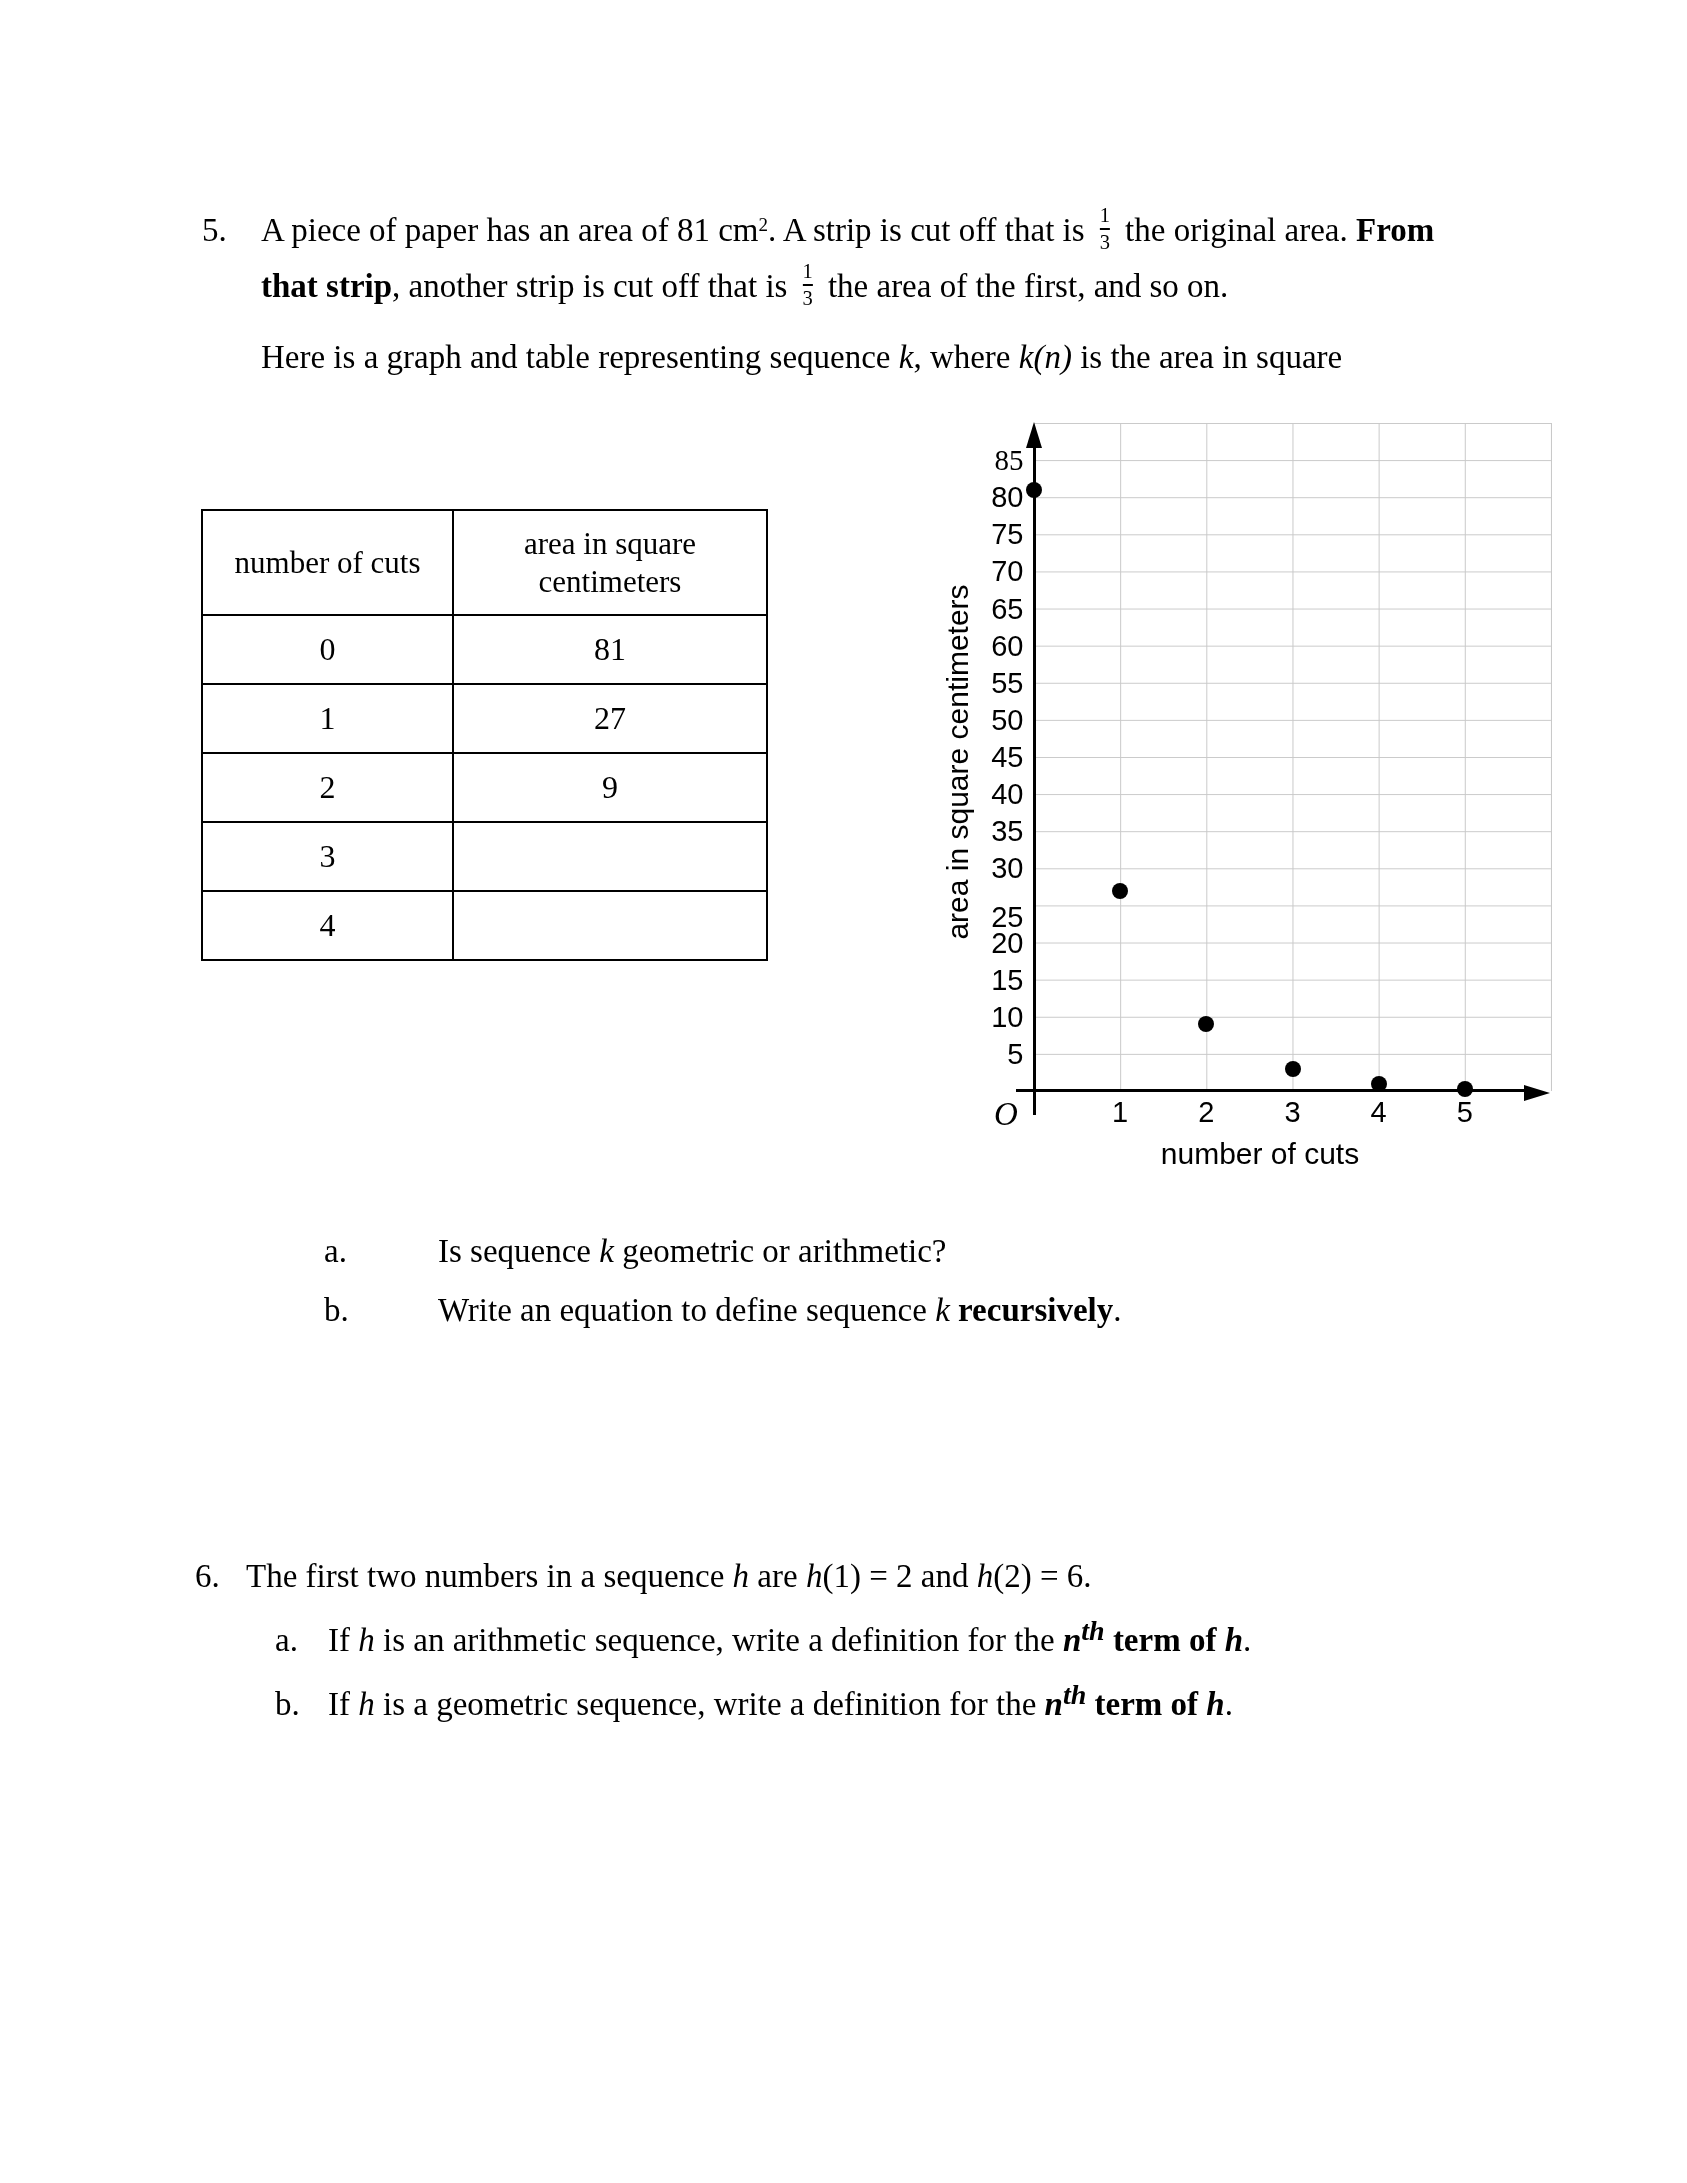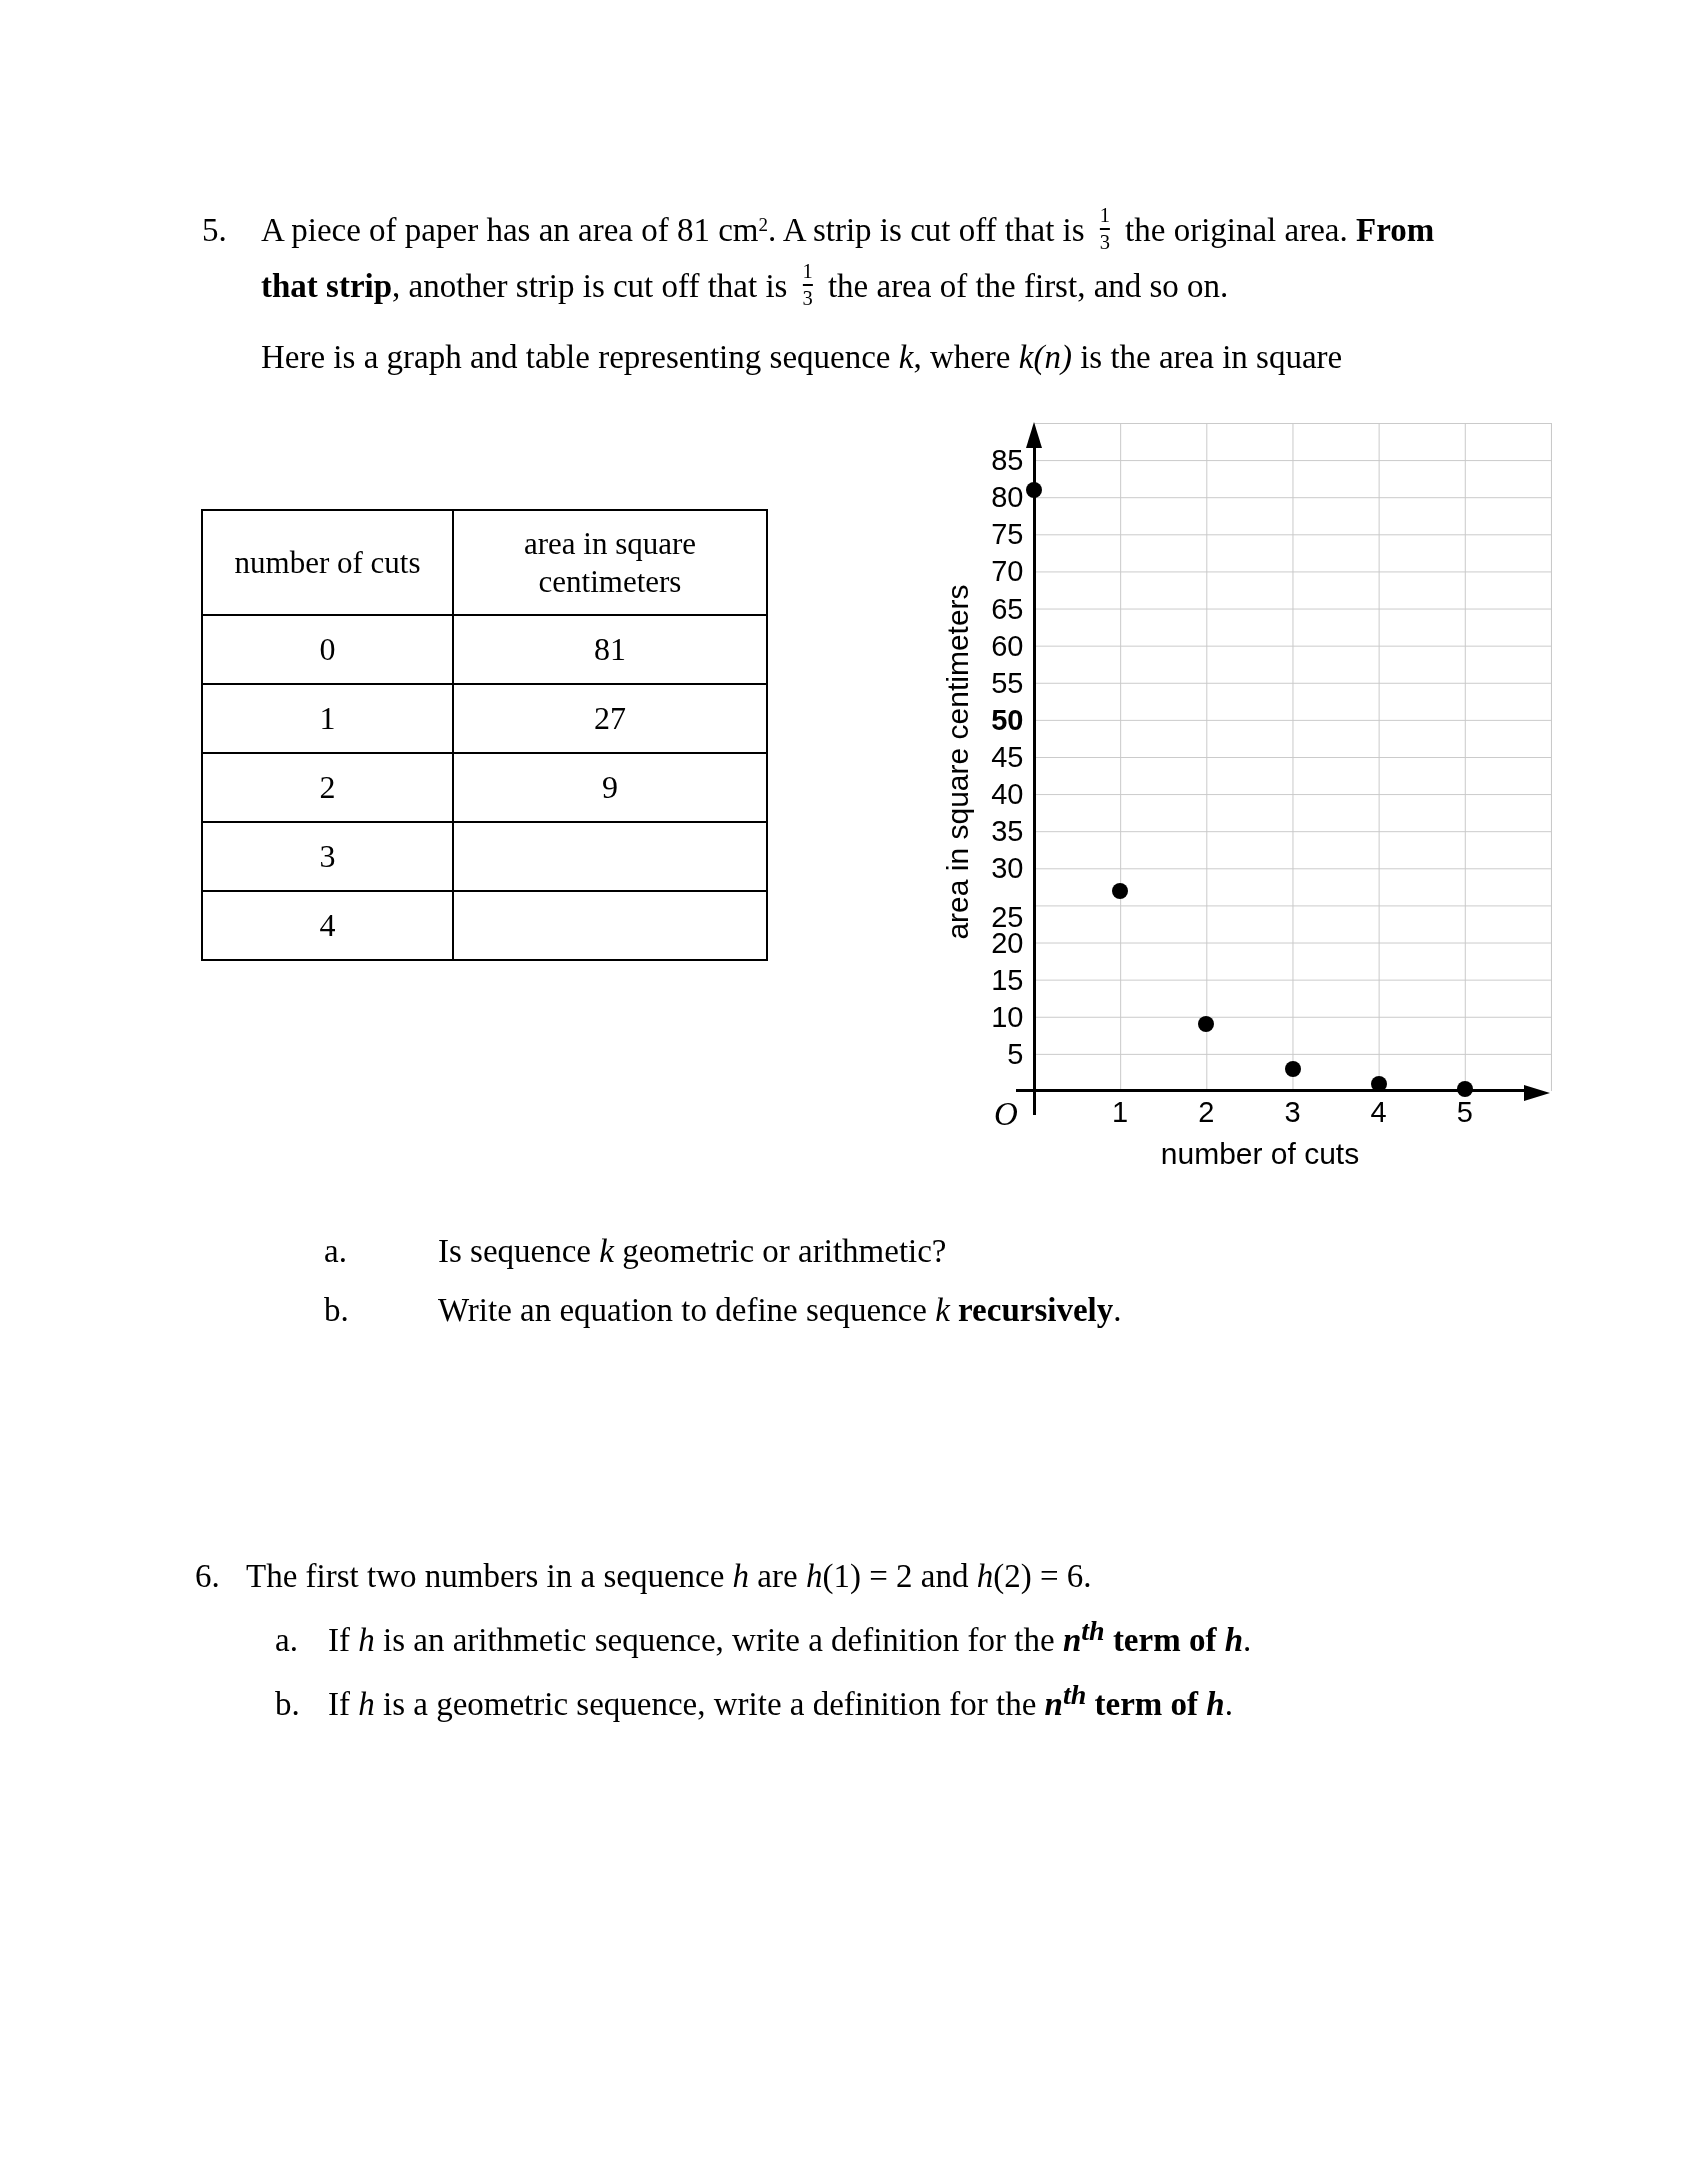--- a/index.html
+++ b/index.html
@@ -131,28 +131,28 @@
       <div class="xtick" style="left: 83.3333%;">5</div>
       <div class="ytick" style="top: 94.4444%;">5</div>
       <div class="ytick" style="top: 88.8889%;">10</div>
       <div class="ytick" style="top: 83.3333%;">15</div>
       <div class="ytick" style="top: 77.7778%;">20</div>
       <div class="ytick" style="top: 72.2222%; margin-top: 12px;">25</div>
       <div class="ytick" style="top: 66.6667%;">30</div>
       <div class="ytick" style="top: 61.1111%;">35</div>
       <div class="ytick" style="top: 55.5556%;">40</div>
       <div class="ytick" style="top: 50%;">45</div>
-      <div class="ytick" style="top: 44.4444%; font-weight: bold;">50</div>
+      <div class="ytick" style="top: 44.4444%;">50</div>
       <div class="ytick" style="top: 38.8889%;">55</div>
       <div class="ytick" style="top: 33.3333%;">60</div>
       <div class="ytick" style="top: 27.7778%;">65</div>
       <div class="ytick" style="top: 22.2222%;">70</div>
       <div class="ytick" style="top: 16.6667%; margin-left: 45px;">75</div>
       <div class="ytick" style="top: 11.1111%;">80</div>
-      <div class="ytick" style="top: 5.55556%;">85</div>
+      <div class="ytick" style="top: 5.55556%; font-family: Liberation Serif, serif;">85</div>
       <div class="pt" style="left: 0%; top: 10%; background: rgb(0, 0, 0);"></div>
       <div class="pt" style="left: 16.6667%; top: 70%; background: rgb(0, 0, 0);"></div>
       <div class="pt" style="left: 33.3333%; top: 90%; background: rgb(0, 0, 0);"></div>
       <div class="pt" style="left: 50%; top: 96.6667%; background: rgb(0, 0, 0);"></div>
       <div class="pt" style="left: 66.6667%; top: 98.8889%; background: rgb(0, 0, 0);"></div>
       <div class="pt" style="left: 83.3333%; top: 99.6333%; background: rgb(0, 0, 0);"></div>
     </div>
   <div class="origin">O</div>
   <div class="xlabel">number of cuts</div>
   <div class="ylabel">area in square centimeters</div>

